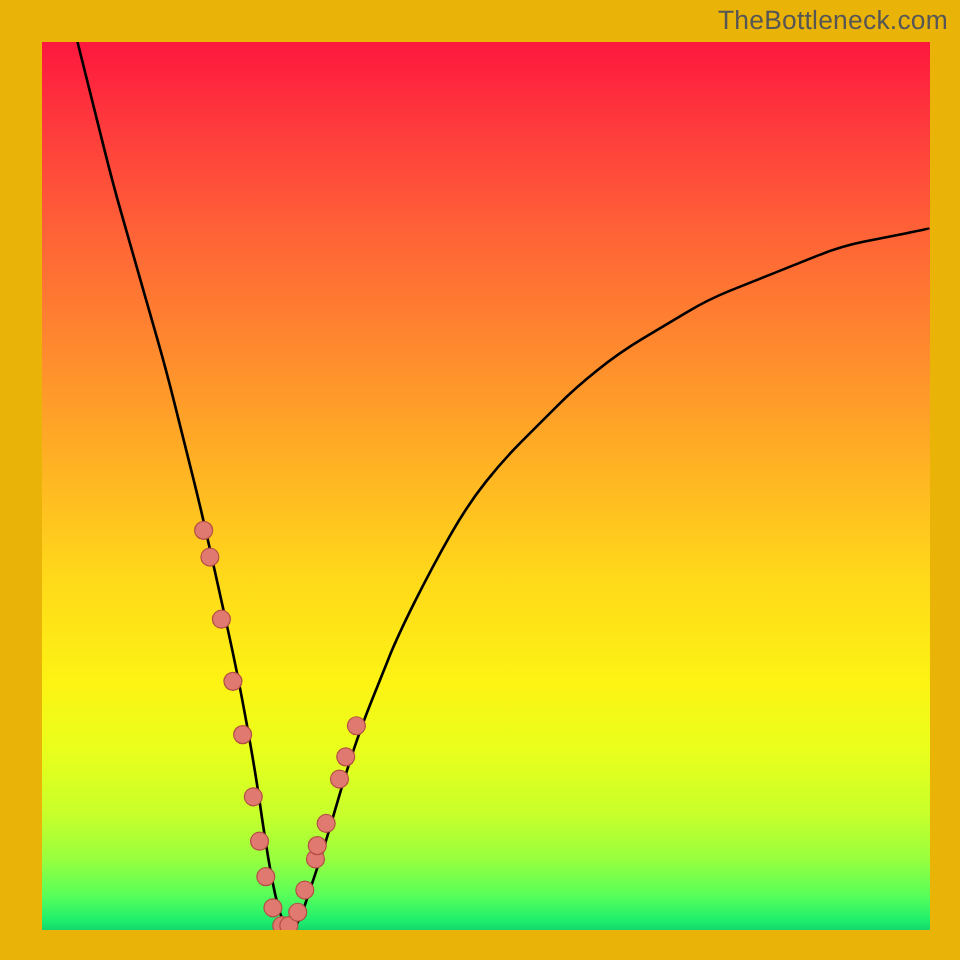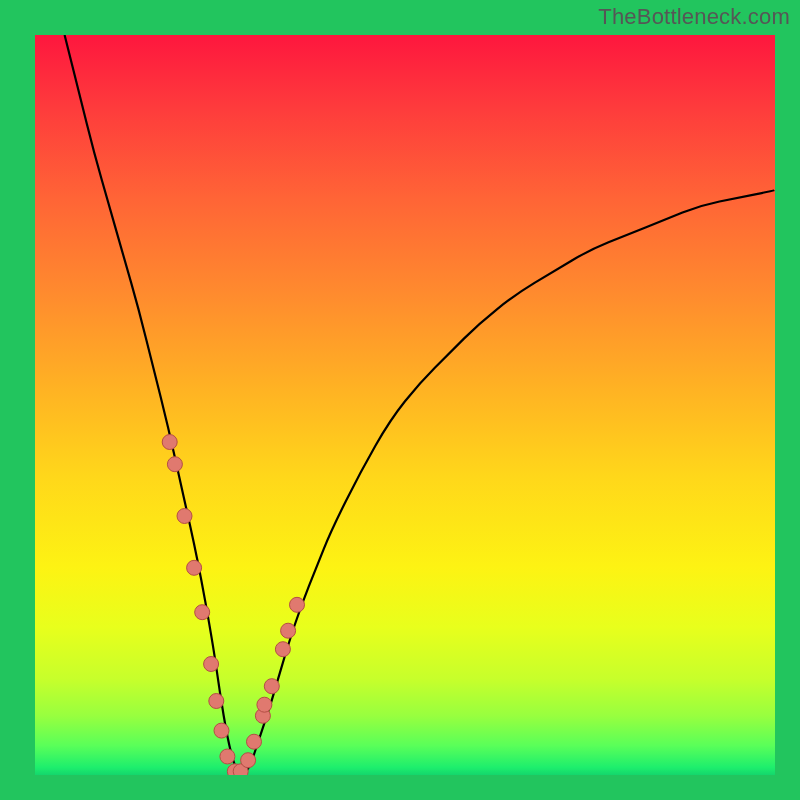--- a/index.html
+++ b/index.html
@@ -8,21 +8,21 @@
     width: 800px;
     height: 800px;
     background: #000000;
     overflow: hidden;
     font-family: Arial, Helvetica, sans-serif;
   }
   .frame {
     position: relative;
     width: 800px;
     height: 800px;
-    background: #22c55e;
+    background: #eab308;
   }
   .watermark {
     position: absolute;
     top: 4px;
     right: 10px;
     color: #565656;
     font-size: 22px;
     font-weight: 500;
     letter-spacing: 0.2px;
     z-index: 5;

